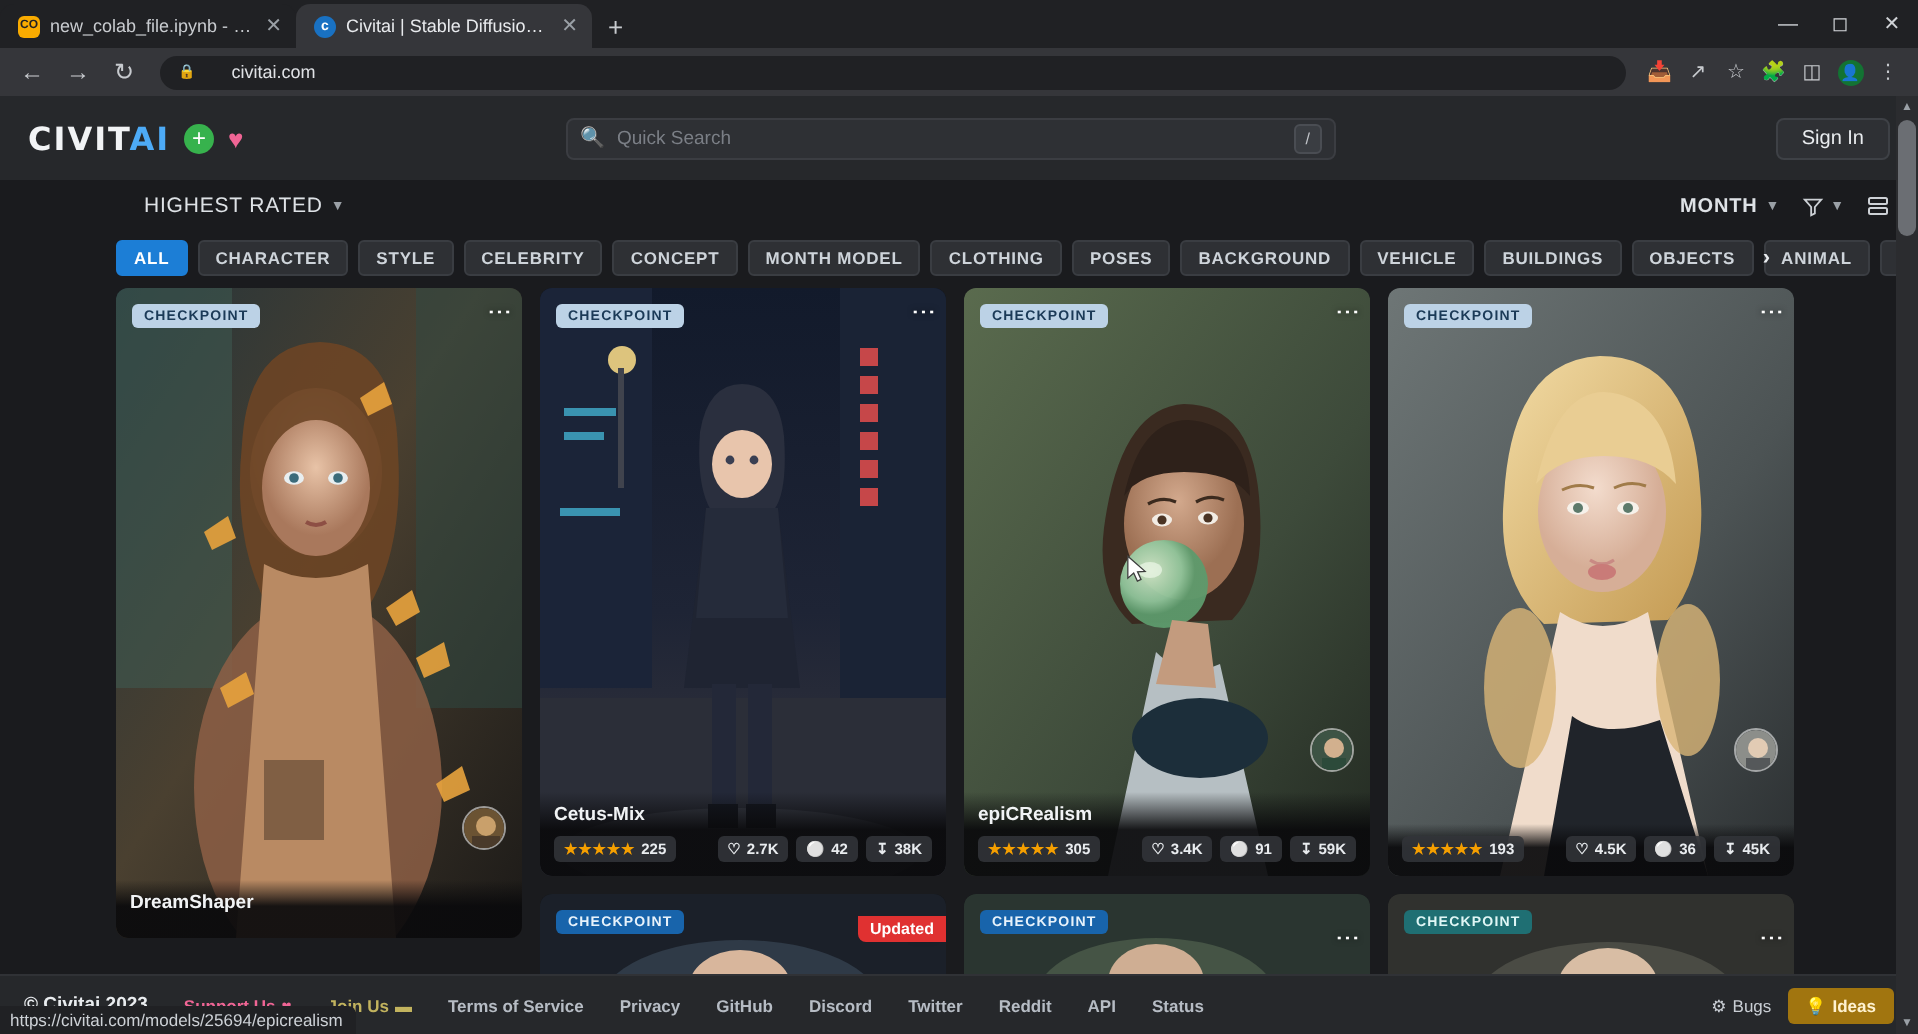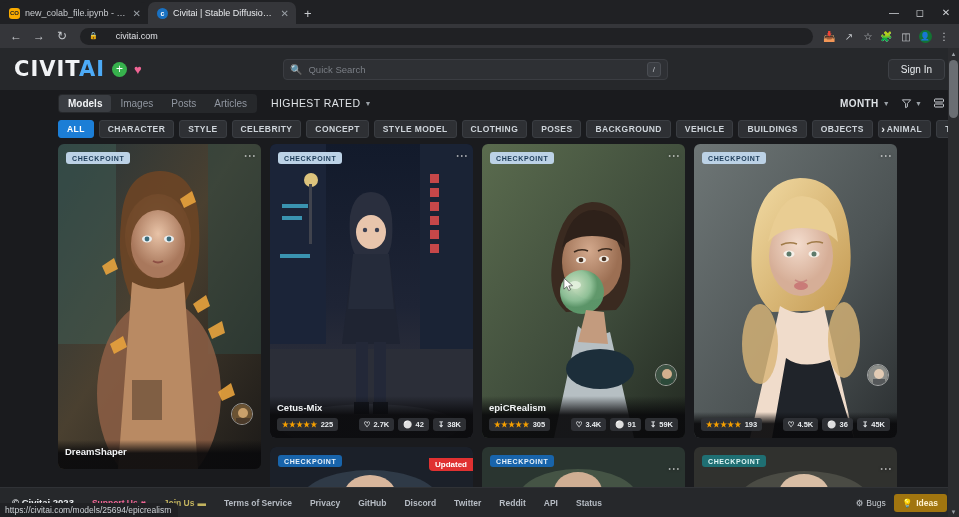--- a/index.html
+++ b/index.html
@@ -62,21 +62,21 @@
   
   .page {
     position:absolute; top:48px; left:0; width:959px; height:469px;
     background:#1a1b1e; overflow:hidden;
   }
   .site-header {
     height:42px; background:#26282b; display:flex; align-items:center;
     padding:0 14px; position:relative;
   }
   .logo { display:flex; align-items:center; gap:7px; }
-  .logo-text { font-size:21px; font-weight:bold; letter-spacing:1px; font-family:"DejaVu Sans", sans-serif; }
+  .logo-text { font-size:16px; font-weight:bold; letter-spacing:1px; font-family:"DejaVu Sans", sans-serif; }
   .logo-c { color:#f1f3f5; }
   .logo-ai { color:#4dabf7; }
   .logo-plus {
     width:15px;height:15px;border-radius:50%;background:#37b24d;color:#fff;
     display:flex;align-items:center;justify-content:center;font-size:12px;line-height:1;
   }
   .logo-heart { color:#f06595; font-size:13px; }
 
   .searchwrap {
     position:absolute; left:283px; width:385px; height:21px;
@@ -265,26 +265,20 @@
       </div>
       <div class="searchwrap">
         <span class="search-ico">🔍</span>
         <input class="search-input" value="" placeholder="Quick Search" style="">
         <span class="slash-key">/</span>
       </div>
       <div class="signin-btn">Sign In</div>
     </div>
 
     <div class="toolbar-row">
-      <div class="seg-tabs">
-        <div class="seg-tab active">Models</div>
-        <div class="seg-tab">Images</div>
-        <div class="seg-tab">Posts</div>
-        <div class="seg-tab">Articles</div>
-      </div>
       <div class="sortsel">
         <span>HIGHEST RATED</span>
         <span class="chev">▼</span>
       </div>
       <div class="toolbar-right">
         <div class="period">
           <span>MONTH</span>
           <span class="chev">▼</span>
         </div>
         <div class="icon-btn">
@@ -301,21 +295,21 @@
         </div>
       </div>
     </div>
 
     <div class="chips-row">
       <div class="chip active">ALL</div>
       <div class="chip">CHARACTER</div>
       <div class="chip">STYLE</div>
       <div class="chip">CELEBRITY</div>
       <div class="chip">CONCEPT</div>
-      <div class="chip">STYLE MODEL</div>
+      <div class="chip">MONTH MODEL</div>
       <div class="chip">CLOTHING</div>
       <div class="chip">POSES</div>
       <div class="chip">BACKGROUND</div>
       <div class="chip">VEHICLE</div>
       <div class="chip">BUILDINGS</div>
       <div class="chip">OBJECTS</div>
       <div class="chip">ANIMAL</div>
       <div class="chip">TOOL</div>
 
       <div class="chips-arrow">›</div>

